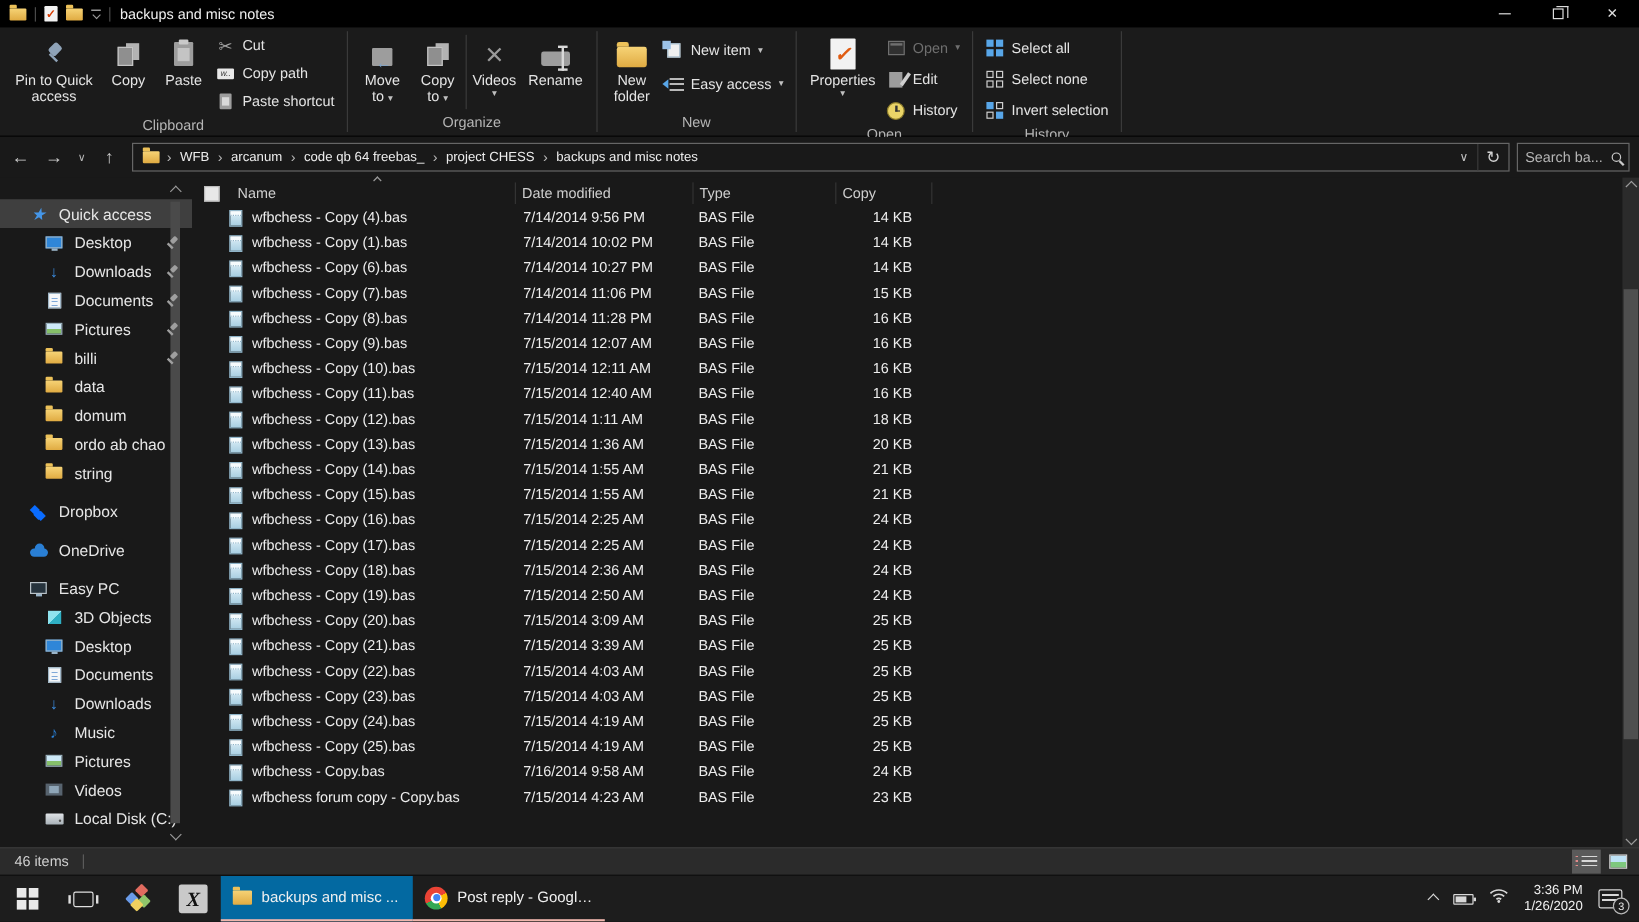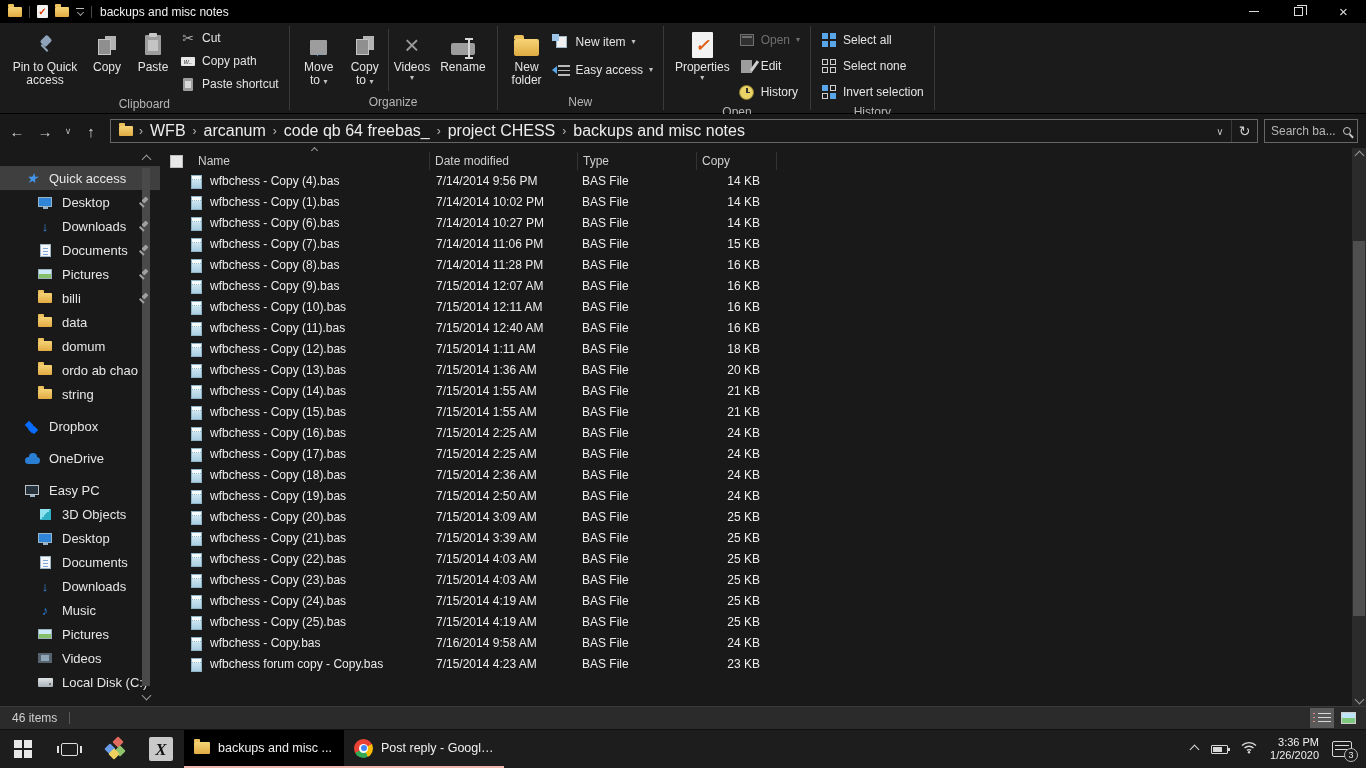--- a/index.html
+++ b/index.html
@@ -91,21 +91,21 @@
   .selgrid.none i{background:transparent;border:1px solid #cfcfcf}
   .selgrid.inv i:nth-child(2),.selgrid.inv i:nth-child(3){background:transparent;border:1px solid #cfcfcf}
 
   
   .addrrow{height:34px;display:flex;align-items:center;padding:0 8px 0 4px;gap:2px;flex:none;background:#191919}
   .navbtn{width:26px;height:24px;display:flex;align-items:center;justify-content:center;color:#d0d0d0;font-size:15px}
   .navbtn.small{width:16px;font-size:9px;color:#b8b8b8}
   .addrfield{flex:1;height:24px;border:1px solid #666;display:flex;align-items:center;margin:0 4px;background:#191919}
   .addr-folder{padding:0 6px 0 8px;display:flex}
   .crumbs{display:flex;align-items:center;height:100%;flex:1;overflow:hidden}
-  .crumb{padding:0 7px;font-size:16px;color:#ededed;display:flex;align-items:center;height:100%}
+  .crumb{padding:0 7px;font-size:11px;color:#ededed;display:flex;align-items:center;height:100%}
   .crumb-sep{font-size:12px;color:#b8b8b8}
   .addr-chev{width:22px;display:flex;justify-content:center;color:#c0c0c0;font-size:10px}
   .refreshbtn{width:26px;height:100%;border-left:1px solid #3a3a3a;display:flex;align-items:center;justify-content:center;color:#d0d0d0;font-size:14px}
   .searchbox{width:94px;height:24px;border:1px solid #666;display:flex;align-items:center;padding:0 6px;gap:4px;background:#191919}
   .searchbox input{flex:1;min-width:0;background:transparent;border:none;outline:none;color:#d8d8d8;font-size:12px;font-family:"Liberation Sans",sans-serif}
   .searchbox input::placeholder{color:#b5b5b5}
   .mag{width:8px;height:8px;border:1.5px solid #c9c9c9;border-radius:50%;position:relative;flex:none}
   .mag::after{content:"";position:absolute;width:5px;height:1.5px;background:#c9c9c9;transform:rotate(45deg);left:5px;top:7px}
 
   
@@ -189,21 +189,21 @@
   .tview::after{content:"";position:absolute;right:-5px;top:2px;width:2px;height:7px;background:#e0e0e0}
   .diamonds{position:relative;width:24px;height:24px;display:block}
   .diamonds i{position:absolute;width:8px;height:8px;transform:rotate(45deg);border-radius:1px;display:block}
   .d-red{background:#e06b5f;left:11px;top:1px}
   .d-blue{background:#6a9be8;left:3px;top:8px}
   .d-green{background:#8fc46a;left:13px;top:10px}
   .d-yellow{background:#f0d05f;left:7px;top:13px}
   .xapp{width:24px;height:24px;background:#c9c9c9;border-radius:2px;display:flex;align-items:center;justify-content:center}
   .xapp b{font-family:"Liberation Serif",serif;font-weight:bold;font-style:italic;color:#111;font-size:17px;line-height:1}
   .task{width:160px;display:flex;align-items:center;gap:8px;padding:0 10px;border-bottom:2px solid var(--underline-pink);font-size:12.5px;color:#f0f0f0}
-  .task.active{background:#000000}
+  .task.active{background:#0369a1}
   .task .tlabel{white-space:nowrap;overflow:hidden;text-overflow:ellipsis}
   .chrome{width:19px;height:19px;border-radius:50%;flex:none;background:conic-gradient(from -45deg,#ea4335 0 30%,#fbbc05 30% 55%,#34a853 55% 80%,#ea4335 80%);position:relative}
   .chrome::before{content:"";position:absolute;left:5px;top:5px;width:9px;height:9px;background:#fff;border-radius:50%}
   .chrome::after{content:"";position:absolute;left:6.5px;top:6.5px;width:6px;height:6px;background:#4285f4;border-radius:50%}
   .tray{position:absolute;right:0;top:0;bottom:0;display:flex;align-items:center;gap:13px;padding-right:14px}
   .tray .chev{border-color:#d8d8d8}
   .batt{width:17px;height:9px;border:1px solid #d8d8d8;border-radius:1px;position:relative;display:block}
   .batt::before{content:"";position:absolute;left:1px;top:1px;bottom:1px;width:9px;background:#d8d8d8}
   .batt::after{content:"";position:absolute;right:-3px;top:2px;width:2px;height:3px;background:#d8d8d8}
   .clock{font-size:11px;line-height:13px;text-align:right;color:#f0f0f0}

